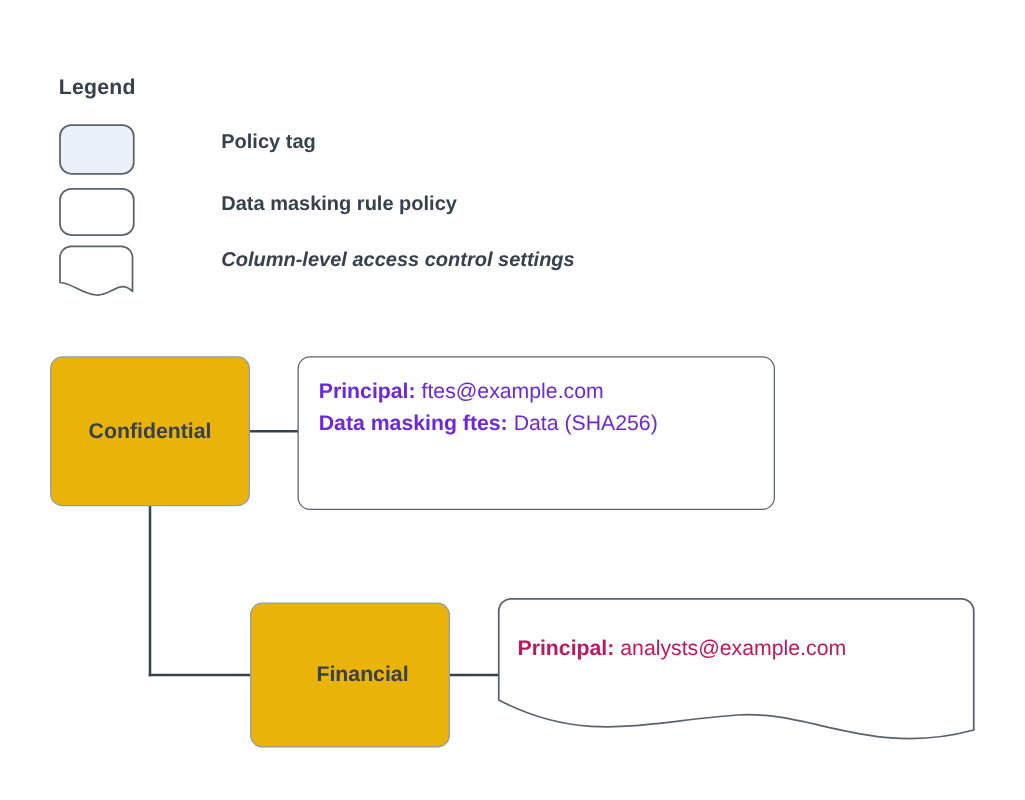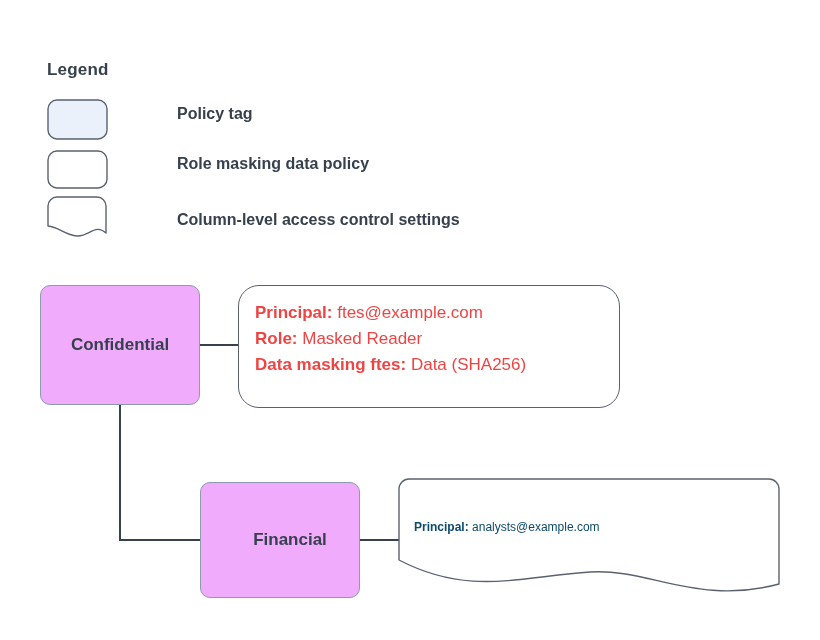--- a/index.html
+++ b/index.html
@@ -46,71 +46,70 @@
     font-weight: bold;
     color: #37404d;
     white-space: nowrap;
     margin-left: 44px;
   }
   #legend-row-0 { top: 99px; }
   #legend-row-1 { top: 150px; }
   #legend-row-2 { top: 196px; }
   #legend-row-0 .legend-label { top: 6px; }
   #legend-row-1 .legend-label { top: 5px; }
-  #legend-row-2 .legend-label { top: 15px; }
+  #legend-row-2 .legend-label { top: 4px; font-style: italic; }
 
   
   .node {
     position: absolute;
     box-sizing: border-box;
     display: flex;
     align-items: center;
     justify-content: center;
     border-radius: 10px;
     font-size: 17px;
     font-weight: bold;
     color: #37404d;
   }
   .node.tag {
-    background: #f0abfc;
+    background: #eab308;
     border: 1.6px solid #8c9bb0;
   }
 
   .infobox {
     position: absolute;
     box-sizing: border-box;
     background: #ffffff;
     border: 1.4px solid #5a6270;
-    border-radius: 21px;
+    border-radius: 10px;
     padding: 14px 16px 12px 16px;
     font-size: 17px;
-    color: #ef4444;
+    color: #6d28d9;
     line-height: 1.52;
   }
   .infobox .k { font-weight: bold; }
   .infobox .v { font-weight: normal; }
 
   .wavebox {
     position: absolute;
   }
   .wavebox svg {
     position: absolute;
     left: 0;
     top: 0;
     overflow: visible;
   }
   .wavebox .wave-text {
     position: absolute;
     left: 16px;
     top: 28px;
-    font-size: 12px;
-    color: #0c4a6e;
+    font-size: 17px;
+    color: #be185d;
     line-height: 1.52;
     white-space: nowrap;
-    margin-top: 12px;
   }
   .wavebox .k { font-weight: bold; }
   .wavebox .v { font-weight: normal; }
 
   .connector {
     position: absolute;
     background: #37404d;
   }
   .conn-h { height: 1.6px; }
   .conn-v { width: 1.6px; }
@@ -130,21 +129,21 @@
     </div>
     <div class="legend-label">Policy tag</div>
   </div>
 
   <div class="legend-row" id="legend-row-1">
     <div class="legend-swatch">
       <svg width="62" height="42" viewBox="0 0 62 42">
         <rect x="1" y="1" width="59" height="37" rx="9" ry="9" fill="#ffffff" stroke="#5a6270" stroke-width="1.4"></rect>
       </svg>
     </div>
-    <div class="legend-label">Role masking data policy</div>
+    <div class="legend-label">Data masking rule policy</div>
   </div>
 
   <div class="legend-row" id="legend-row-2">
     <div class="legend-swatch">
       <svg width="64" height="44" viewBox="0 0 64 44">
         <path d="M 1 10 A 9 9 0 0 1 10 1 L 50 1 A 9 9 0 0 1 59 10 L 59 37
                  C 48 27 42 41 30 40 C 18 39 12 31 1 30 Z" fill="#ffffff" stroke="#5a6270" stroke-width="1.4" stroke-linejoin="round"></path>
       </svg>
     </div>
     <div class="legend-label">Column-level access control settings</div>
@@ -165,24 +164,20 @@
   <div class="node tag" style="left:200px; top:482px; width:160px; height:116px;padding-left:20px;">
     <span>Financial</span>
   </div>
 
   <div class="infobox" style="left:238px; top:285px; width:382px; height:123px;">
     <div>
       <span class="k">Principal:</span>
       <span class="v">ftes@example.com</span>
     </div>
     <div>
-      <span class="k">Role:</span>
-      <span class="v">Masked Reader</span>
-    </div>
-    <div>
       <span class="k">Data masking ftes:</span>
       <span class="v">Data (SHA256)</span>
     </div>
   </div>
 
   <div class="wavebox" style="left:398px; top:478px; width:384px; height:126px;">
     <svg width="384" height="126" viewBox="0 0 384 126">
       <path d="M 1 11 A 10 10 0 0 1 11 1 L 371 1 A 10 10 0 0 1 381 11 L 381 106
                C 300 128 250 90 192 94 C 120 99 70 118 1 82 Z" fill="#ffffff" stroke="#5a6270" stroke-width="1.4" stroke-linejoin="round"></path>
     </svg>

